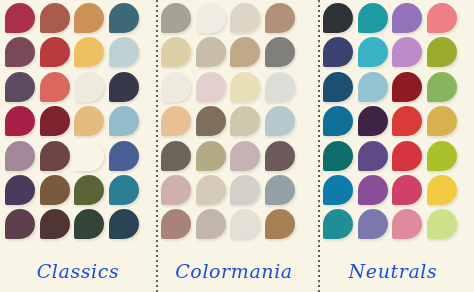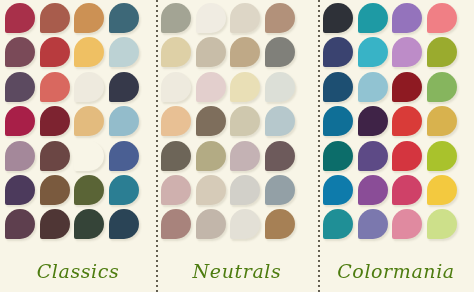--- a/index.html
+++ b/index.html
@@ -87,21 +87,21 @@
     width: 474px;
     height: 42px;
     display: flex;
     flex-direction: row;
   }
   .label {
     display: flex;
     align-items: center;
     justify-content: center;
     height: 42px;
-    color: #4d7c0f;
+    color: #1d4ed8;
     font-family: "DejaVu Serif", "Liberation Serif", serif;
     font-style: italic;
     font-size: 19px;
     letter-spacing: .6px;
     box-sizing: border-box;
     white-space: nowrap;
   }
   .label-classics   { width: 156px; }
   .label-neutrals   { width: 162px; }
   .label-colormania { width: 156px; }
@@ -380,17 +380,17 @@
         </div>
     </div>
 
   </div>
 
   <div class="divider divider-1"></div>
   <div class="divider divider-2"></div>
 
   <div class="labels">
     <div class="label label-classics">Classics</div>
+    <div class="label label-colormania">Colormania</div>
     <div class="label label-neutrals">Neutrals</div>
-    <div class="label label-colormania">Colormania</div>
   </div>
 
 </div>
 
 </body></html>

